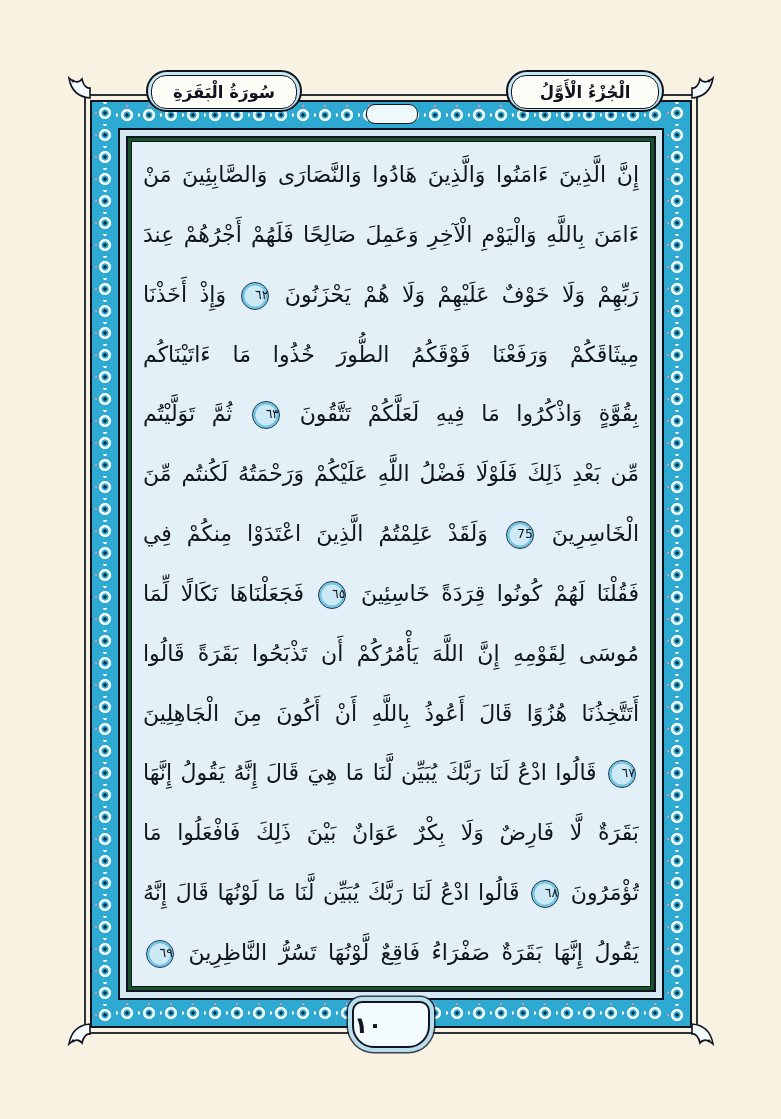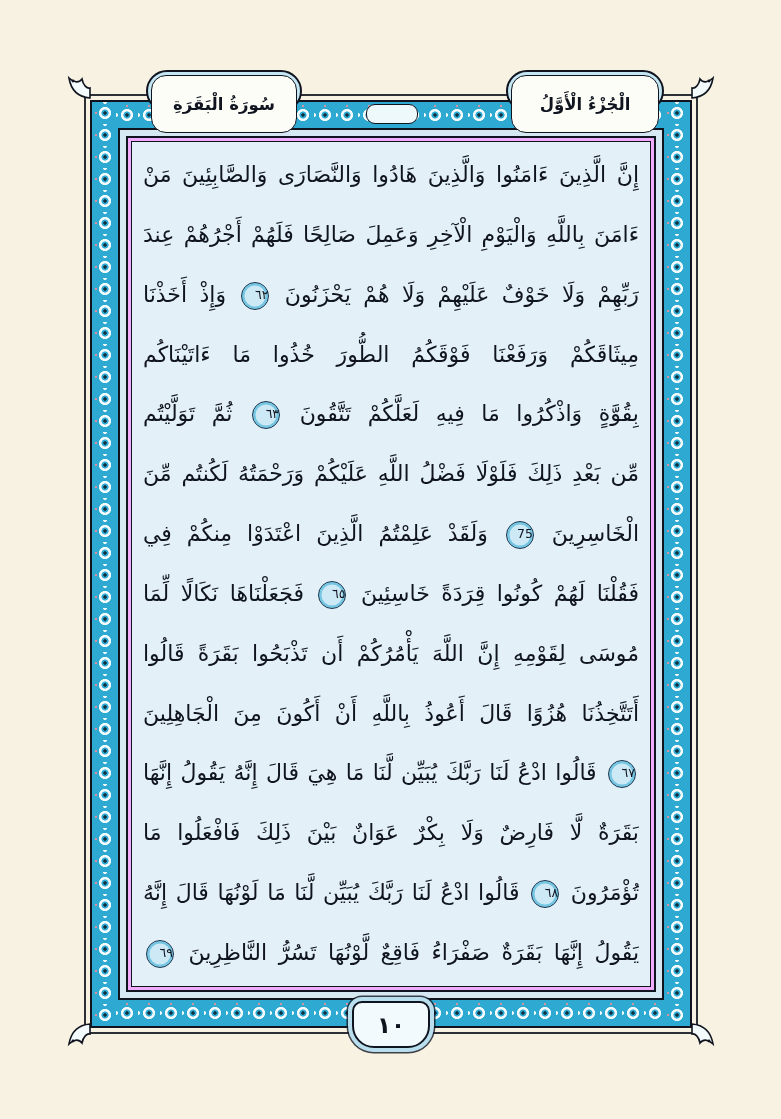--- a/index.html
+++ b/index.html
@@ -35,55 +35,55 @@
       background-size:26px 22px;}
   .band-top{left:24px;right:24px;top:0;height:26px;}
   .band-bottom{left:24px;right:24px;bottom:0;height:26px;}
   .band-left{left:0;top:0;bottom:0;width:26px;}
   .band-right{right:0;top:0;bottom:0;width:26px;}
 
   
   .inner-page{position:absolute;left:120px;top:130px;width:542px;height:868px;
               background:var(--inner-blue);}
   .text-box{position:absolute;left:126px;top:136px;width:530px;height:856px;
-            border:2px solid var(--ink);background:#f0abfc;padding:3px;box-sizing:border-box;}
+            border:2px solid var(--ink);background:#14532d;padding:3px;box-sizing:border-box;}
   .text-box-inner{width:100%;height:100%;border:1.4px solid var(--ink);
                   background:var(--text-area);box-sizing:border-box;
                   display:flex;flex-direction:column;justify-content:space-between;
                   padding:6px 11px;}
 
   .quran-line{direction:rtl;text-align:justify;text-align-last:justify;
               font-size:22px;color:var(--ink);height:54px;line-height:54px;
               overflow:hidden;letter-spacing:0;}
   .ayah-marker{display:inline-block;width:28px;height:28px;border-radius:50%;
                background:#cde9f5;border:1.6px solid #16344e;box-sizing:border-box;
                box-shadow:inset 0 0 0 2.5px rgba(46,169,209,.55);
                line-height:24px;font-size:12.5px;
                vertical-align:middle;margin:0 3px;}
 
   
   .header-tab{position:absolute;top:70px;height:42px;border:2px solid var(--ink);
               border-radius:21px;background:var(--tab-rim);padding:3px;
               box-sizing:border-box;z-index:6;}
   .header-tab-inner{height:100%;border:1.6px solid var(--ink);border-radius:15px;
               background:#fcfdf7;display:flex;align-items:center;justify-content:center;
-              font-size:16.5px;font-weight:bold;color:var(--ink);padding:12px 10px;
+              font-size:16.5px;font-weight:bold;color:var(--ink);padding:0 10px;
               white-space:nowrap;}
   .tab-surah{left:146px;width:156px;}
   .tab-juz{left:506px;width:158px;}
 
   
   .center-medallion{position:absolute;left:366px;top:104px;width:50px;height:18px;
       border:1.5px solid var(--ink);border-radius:9px;background:#eef9fc;z-index:5;}
 
   
   .page-num-tab{position:absolute;left:352px;top:1001px;width:78px;height:47px;
       border:2px solid var(--ink);border-radius:10px 10px 22px 22px;
       background:#f2fafd;box-shadow:0 0 0 4px #b9dfee, 0 0 0 5.5px rgba(16,20,31,.8);
-      z-index:6;display:flex;align-items:center;justify-content:center;
+      z-index:6;display:flex;align-items:center;justify-content:flex-end;
       font-size:23px;font-weight:bold;color:var(--ink);box-sizing:border-box;}
 
   
   .corner{position:absolute;width:26px;height:26px;z-index:4;}
   .c-tl{left:66px;top:74px;}
   .c-tr{left:690px;top:74px;transform:scaleX(-1);}
   .c-bl{left:66px;top:1022px;transform:scaleY(-1);}
   .c-br{left:690px;top:1022px;transform:scale(-1,-1);}
 </style>
 </head>

